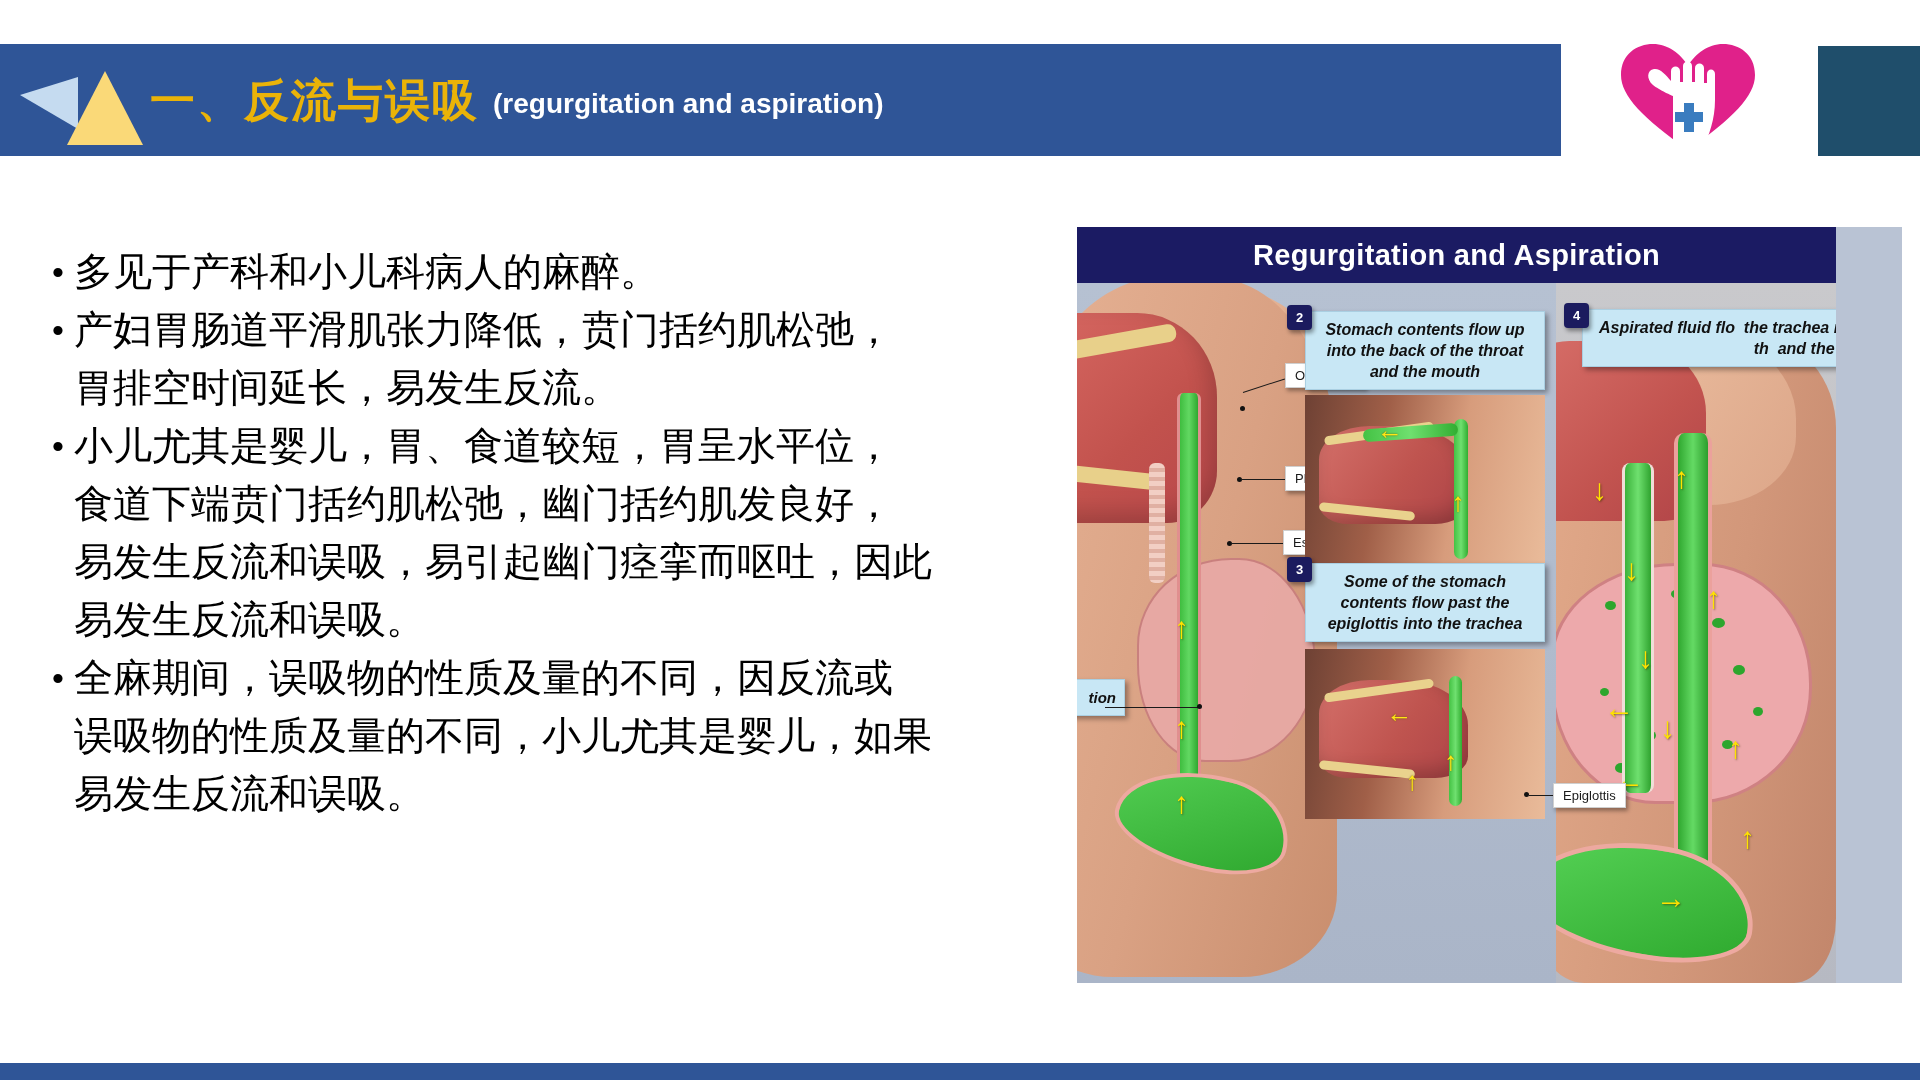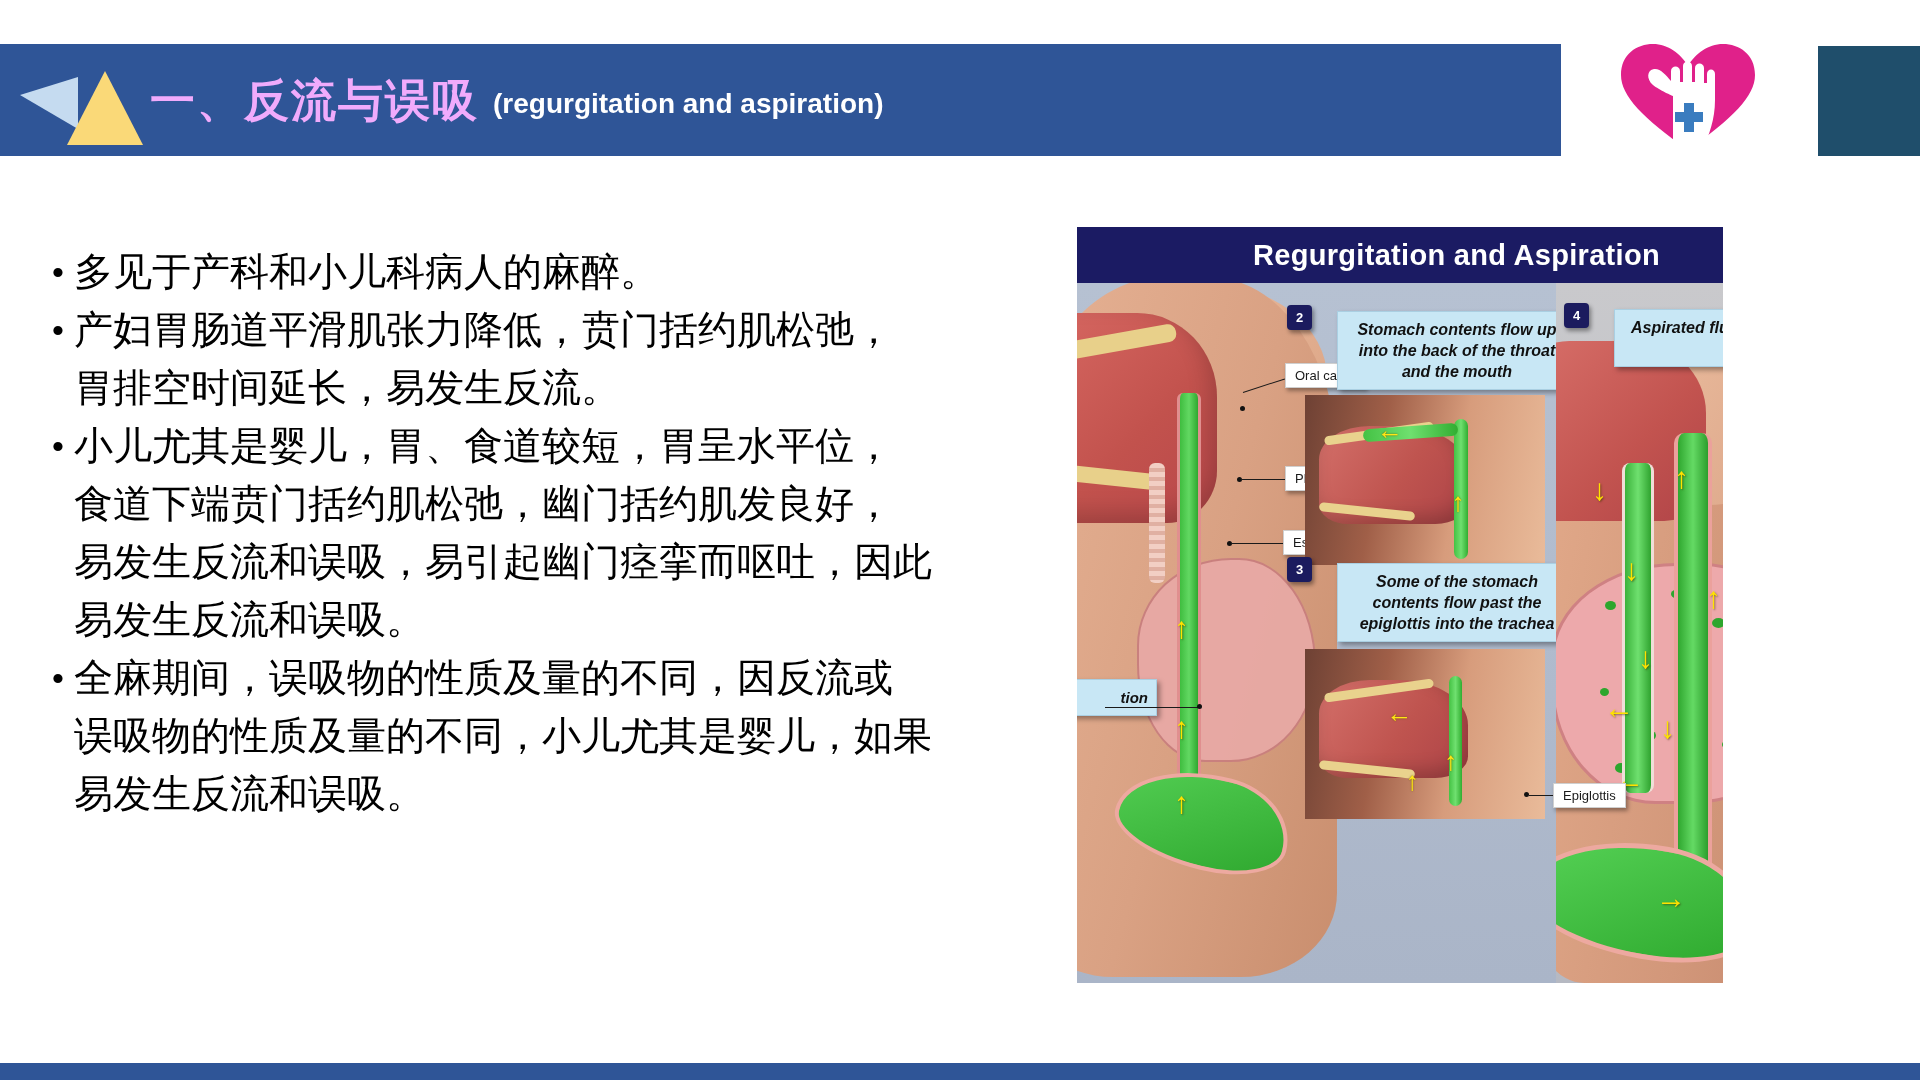--- a/index.html
+++ b/index.html
@@ -26,21 +26,21 @@
     border-bottom:34px solid transparent;
     border-right:58px solid #c5dbf0;
   }
   .tri-gold{
     position:absolute;left:67px;top:27px;width:0;height:0;
     border-left:38px solid transparent;
     border-right:38px solid transparent;
     border-bottom:74px solid #fad978;
   }
   #header-title-zh{
-    color:#f0abfc;font-size:45px;font-weight:bold;
+    color:#eab308;font-size:45px;font-weight:bold;
     letter-spacing:2px;line-height:1;
     white-space:nowrap;
     text-align:right;
   }
   #header-title-en{
     color:#ffffff;font-size:28px;font-weight:bold;
     margin-left:14px;white-space:nowrap;
     position:relative;top:4px;
   }
 
@@ -66,21 +66,21 @@
     font-size:39px;line-height:58px;font-weight:500;
   }
   .bullet-dot{
     flex:0 0 22px;font-size:34px;line-height:58px;
   }
   .bullet-text{flex:1;}
   .bullet-text div{white-space:nowrap;}
 
   
   #illustration{
-    position:absolute;left:1077px;top:227px;width:646px;height:756px;
+    position:absolute;left:1077px;top:227px;width:825px;height:756px;
     overflow:hidden;background:#b9c3d4;
   }
   #illus-header{
     position:absolute;left:0;top:0;width:759px;height:56px;
     background:#1b1b63;
   }
   #illus-header-title{
     color:#ffffff;font-size:29px;font-weight:bold;
     text-align:center;line-height:56px;letter-spacing:.3px;
   }
@@ -154,21 +154,21 @@
   }
   .leader-dot{
     position:absolute;width:5px;height:5px;background:#111;border-radius:50%;
   }
 
   
   .caption-box{
     position:absolute;background:#c8e7f5;border:1px solid #aacfe2;
     box-shadow:3px 3px 5px rgba(0,0,0,.35);
     font-style:italic;font-weight:bold;font-size:16px;line-height:21px;
-    color:#111;padding:7px 10px;text-align:center;margin-left:32px;
+    color:#111;padding:7px 10px;text-align:center;
   }
   .step-badge{
     position:absolute;width:25px;height:25px;background:#1b1b5e;
     color:#fff;font-size:13px;font-weight:bold;
     display:flex;align-items:center;justify-content:center;
     border-radius:4px;box-shadow:2px 3px 4px rgba(0,0,0,.4);
     z-index:4;
   }
 
   

